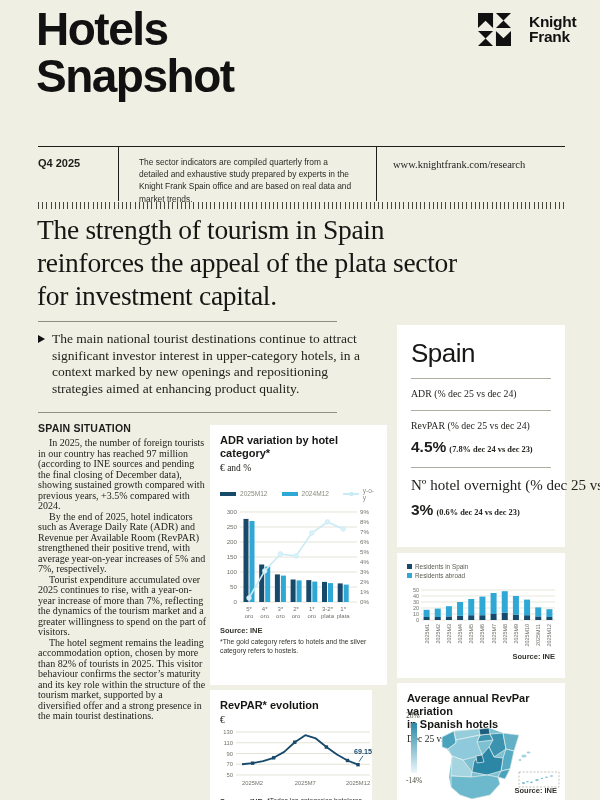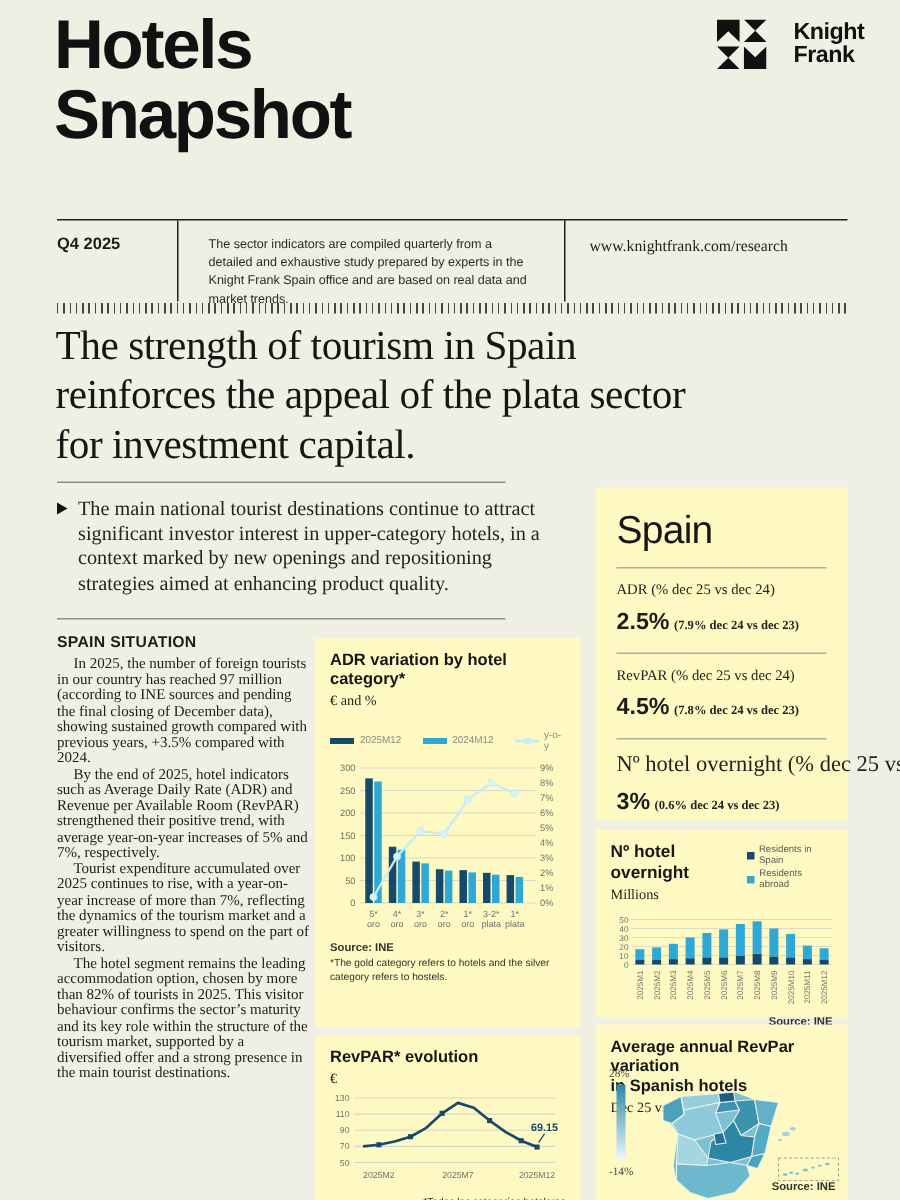--- a/index.html
+++ b/index.html
@@ -28,40 +28,40 @@
 
   
   .headline{left:37px;top:213px;width:530px;font-size:27.5px;line-height:1.2;letter-spacing:-.3px;color:#161614}
 
   .rule{height:0;border-top:1px solid #8f8e82}
   .bullet-row{left:38px;top:331px;width:340px;display:flex;gap:7px}
   .bullet-marker{width:0;height:0;margin-top:4px;border-top:4.5px solid transparent;border-bottom:4.5px solid transparent;border-left:7.5px solid #111}
   .bullet-text{font-size:13.5px;line-height:1.23;color:#24241f;width:328px}
 
   
-  .panel{background:#fef9c3}
+  .panel{background:#ffffff}
   .spain-panel{left:397px;top:325px;width:168px;height:222px;padding:13px 14px;box-sizing:border-box}
   .spain-title{font-size:26px;letter-spacing:-.5px;color:#171715;margin-bottom:9px}
   .metric{border-top:1px solid #aeada0;padding-top:9px;margin-top:0}
   .metric + .metric{margin-top:11px}
   .metric-label{font-size:9.8px;color:#23231f;white-space:nowrap}
   .metric-label.small{font-size:15px}
   .metric-value-row{margin-top:7px;display:flex;align-items:baseline;gap:3px}
   .metric-value{font-weight:bold;font-size:15.5px}
   .metric-note{font-size:8.4px;font-weight:bold;color:#23231f}
 
   
   .leftcol{left:38px;top:422px;width:168px}
   .leftcol h4{margin:0 0 4px 0;font-size:10.5px;letter-spacing:.2px}
   .leftcol p{margin:0;font-size:10px;line-height:1.05;text-indent:11px;color:#1d1d1b}
 
   
   .chart-box{box-sizing:border-box;padding:9px 10px}
   .adr-box{left:210px;top:425px;width:177px;height:260px}
-  .rp-box{left:210px;top:690px;width:177px;height:110px}
+  .rp-box{left:210px;top:690px;width:162px;height:110px}
   .on-box{left:397px;top:553px;width:168px;height:125px}
   .map-box{left:397px;top:683px;width:168px;height:117px}
 
   .chart-title{font-weight:bold;font-size:11px;line-height:1.18;color:#171715}
   .chart-sub{font-size:9.5px;color:#23231f;margin-top:3px}
   .legend-row{display:flex;gap:14px;align-items:center;margin-top:14px;margin-bottom:3px}
   .legend-item{display:flex;align-items:center;gap:4px;font-size:6.6px;color:#8b8a7e}
   .swatch-bar{width:16px;height:3.2px;display:inline-block}
   .swatch-line{width:16px;height:1.6px;display:inline-block;position:relative}
   .swatch-dot{position:absolute;left:6px;top:-1.6px;width:4.5px;height:4.5px;border-radius:50%}
@@ -119,24 +119,20 @@
 <div class="abs bullet-row">
   <span class="bullet-marker"></span>
   <span class="bullet-text serif">The main national tourist destinations continue to attract significant investor interest in upper-category hotels, in a context marked by new openings and repositioning strategies aimed at enhancing product quality.</span>
 </div>
 <div class="abs rule" style="left:38px;top:412px;width:299px"></div>
 
 <div class="abs panel spain-panel">
   <div class="spain-title">Spain</div>
   <div class="metric">
     <div class="metric-label serif">ADR (% dec 25 vs dec 24)</div>
-    <div class="metric-value-row">
-      <span class="metric-value">2.5%</span>
-      <span class="metric-note serif">(7.9% dec 24 vs dec 23)</span>
-    </div>
   </div>
   <div class="metric">
     <div class="metric-label serif">RevPAR (% dec 25 vs dec 24)</div>
     <div class="metric-value-row">
       <span class="metric-value">4.5%</span>
       <span class="metric-note serif">(7.8% dec 24 vs dec 23)</span>
     </div>
   </div>
   <div class="metric">
     <div class="metric-label serif small">Nº hotel overnight (% dec 25 vs dec 24)</div>
@@ -268,24 +264,20 @@
       <text x="152" y="26.706874999999997" font-size="7.2" fill="#17496b" text-anchor="end" font-family="Liberation Sans, sans-serif" font-weight="bold">69.15</text>
     </svg>
   <div style="display:flex;justify-content:space-between;margin-top:2px">
     <span class="source-line">Source: INE</span>
     <span class="footnote" style="margin-top:0">*Todas las categorías hoteleras</span>
   </div>
 </div>
 
 <div class="abs panel chart-box on-box">
   <div class="on-head">
-    <div>
-      <div class="chart-title" style="font-size:11.5px">Nº hotel overnight</div>
-      <div class="chart-sub serif">Millions</div>
-    </div>
     <div class="on-legend">
       <span class="legend-item">
         <span class="swatch-sq" style="background: rgb(23, 73, 107);"></span>
         <span>Residents in Spain</span>
       </span>
       <span class="legend-item">
         <span class="swatch-sq" style="background: rgb(47, 168, 213);"></span>
         <span>Residents abroad</span>
       </span>
     </div>

